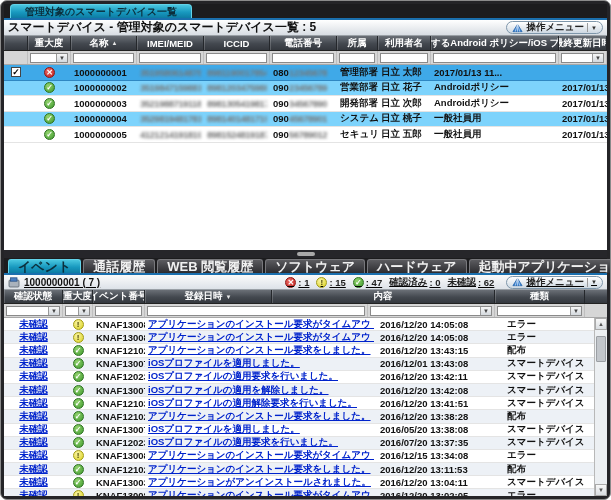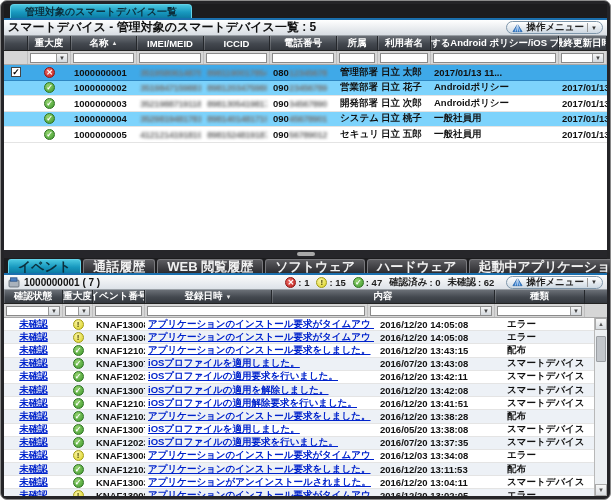--- a/index.html
+++ b/index.html
@@ -59,21 +59,21 @@
   .splitter{height:8px;background:#26262a;display:flex;align-items:center;justify-content:center;cursor:row-resize;}
   .grip{width:18px;height:4px;background:#a9a9a9;border-radius:2px;}
   
   .bottabs{height:17px;display:flex;align-items:flex-end;border-bottom:2px solid #1a6fae;background:#1c1c1e;}
   .btabs-host{display:flex;align-items:flex-end;gap:2px;margin-left:4px;}
   .btab{height:14px;line-height:13px;padding:0 9px;font-size:13px;font-weight:bold;color:#f0f0f0;white-space:nowrap;cursor:pointer;
     background:linear-gradient(180deg,#5b5b5f,#2c2c30);border:1px solid #78787c;border-bottom:none;border-radius:3px 3px 0 0;}
   .btab.active{background:linear-gradient(180deg,#49c6df 0%,#1899bf 55%,#0d7ca3 100%);color:#0b2f3c;border-color:#62d2e8;}
   .panel-lower{height:221px;display:flex;flex-direction:column;background:#fff;}
   
-  .statusbar{height:15px;background:linear-gradient(180deg,#fbfbfb,#dde2e8);border-bottom:1px solid #9aa0a6;display:flex;align-items:center;padding:0 4px;gap:4px;}
+  .statusbar{height:15px;background:linear-gradient(180deg,#fbfbfb,#dde2e8);border-bottom:1px solid #9aa0a6;display:flex;align-items:center;padding:0 4px;gap:4px;text-decoration:underline;}
   .dev-label{font-size:10px;font-weight:bold;color:#111;white-space:nowrap;}
   .count{display:flex;align-items:center;gap:2px;font-size:9.5px;font-weight:bold;color:#222;margin-left:7px;white-space:nowrap;}
   
   .erows-wrap{flex:1;position:relative;min-height:0;background:#fff;}
   .erows{position:absolute;left:0;top:0;bottom:0;right:13px;overflow:hidden;}
   .scrollbar{position:absolute;right:0;top:0;bottom:0;width:13px;background:#eceff2;border-left:1px solid #b8b8b8;display:flex;flex-direction:column;}
   .sb-btn{height:12px;background:linear-gradient(180deg,#f8f8f8,#d9dde1);border:1px solid #aaa;font-size:6px;line-height:10px;text-align:center;color:#555;cursor:pointer;}
   .sb-thumb{position:absolute;left:1px;right:1px;top:18px;height:26px;background:#c2c6cb;border:1px solid #9b9fa4;border-radius:1px;cursor:grab;}
   .pad-r{padding-right:22px;}
 </style>
@@ -464,21 +464,21 @@
             <div class="td e-state ctr">
               <span class="lnk">未確認</span>
             </div>
             <div class="td e-sev ctr">
               <span class="sev v-ok"></span>
             </div>
             <div class="td e-num">KNAF130075</div>
             <div class="td e-content">
               <span class="lnk">iOSプロファイルを適用しました。</span>
             </div>
-            <div class="td e-date">2016/07/20 13:43:08</div>
+            <div class="td e-date">2016/12/01 13:43:08</div>
             <div class="td e-type">スマートデバイス</div>
           </div>
 
           <div class="erow">
             <div class="td e-state ctr">
               <span class="lnk">未確認</span>
             </div>
             <div class="td e-sev ctr">
               <span class="sev v-ok"></span>
             </div>
@@ -569,21 +569,21 @@
             <div class="td e-state ctr">
               <span class="lnk">未確認</span>
             </div>
             <div class="td e-sev ctr">
               <span class="sev v-warn"></span>
             </div>
             <div class="td e-num">KNAF130089</div>
             <div class="td e-content">
               <span class="lnk">アプリケーションのインストール要求がタイムアウトしました。</span>
             </div>
-            <div class="td e-date">2016/12/03 13:34:08</div>
+            <div class="td e-date">2016/12/15 13:34:08</div>
             <div class="td e-type">エラー</div>
           </div>
 
           <div class="erow alt">
             <div class="td e-state ctr">
               <span class="lnk">未確認</span>
             </div>
             <div class="td e-sev ctr">
               <span class="sev v-ok"></span>
             </div>

